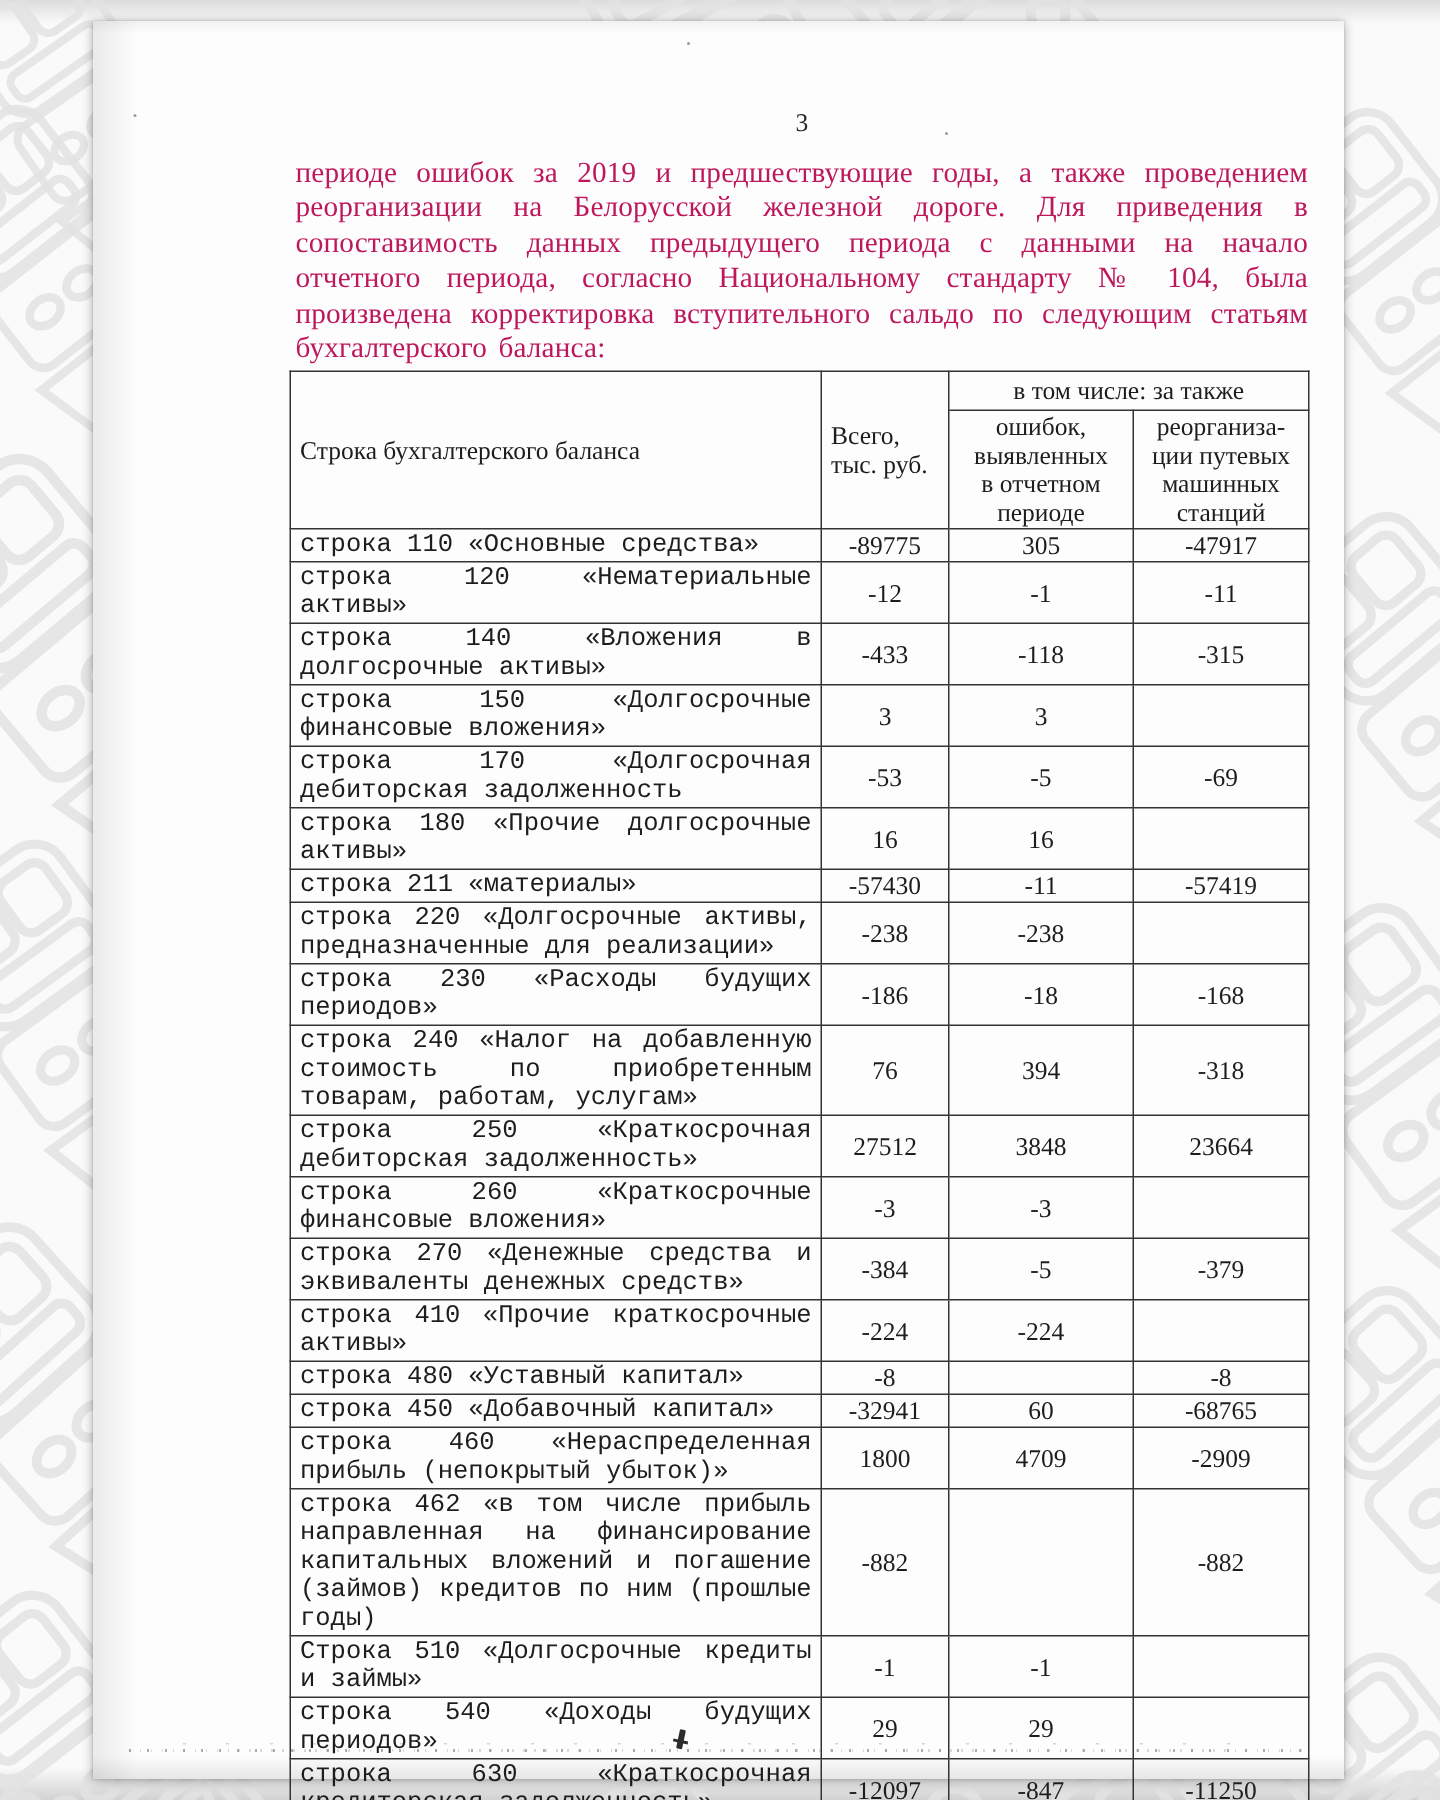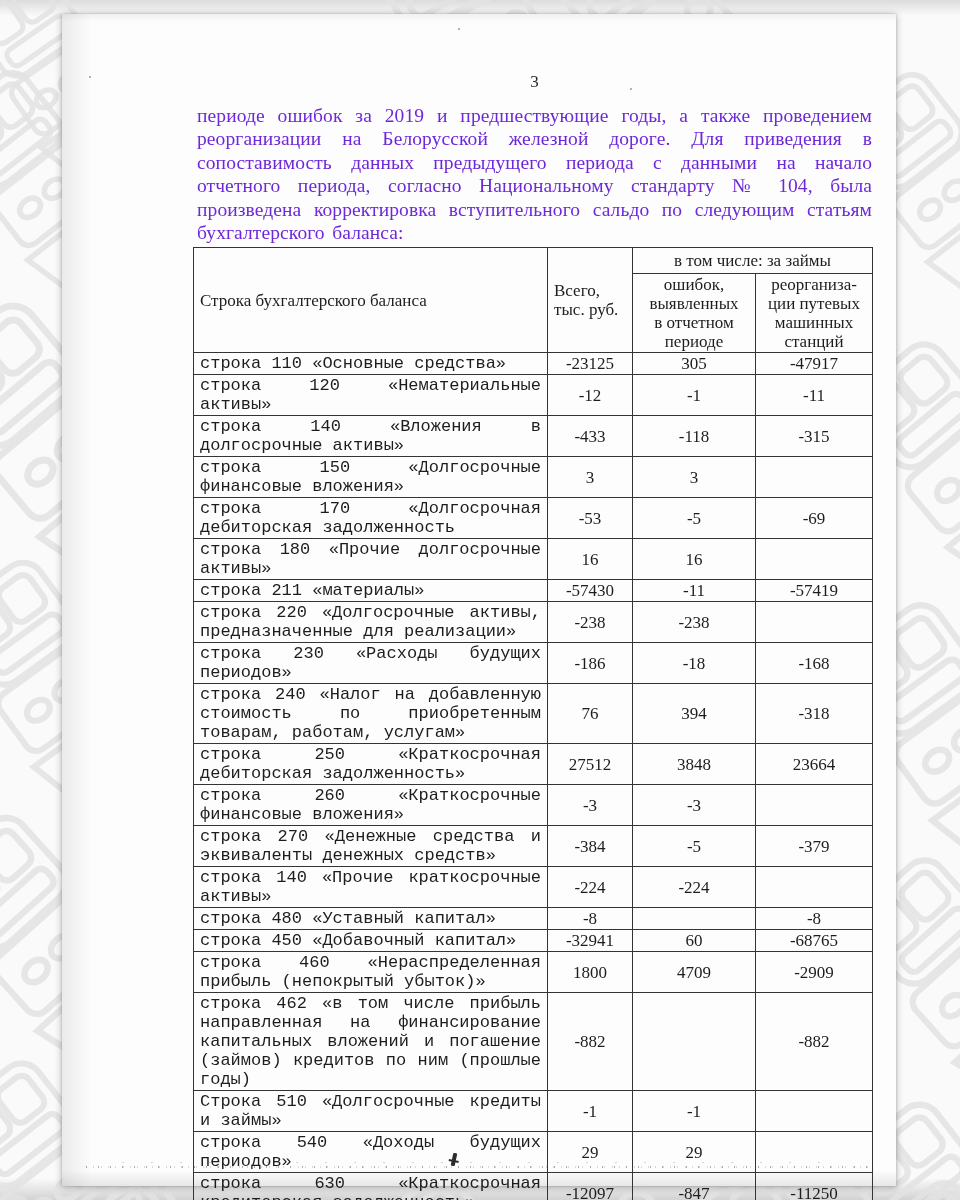--- a/index.html
+++ b/index.html
@@ -29,21 +29,21 @@
     background:linear-gradient(to top,rgba(0,0,0,.09),rgba(0,0,0,0));pointer-events:none;}
   .shade-top{position:absolute;left:0;right:0;top:0;height:8px;
     background:linear-gradient(to bottom,rgba(0,0,0,.05),rgba(0,0,0,0));pointer-events:none;}
   .pageno{
     position:absolute;top:58px;left:135px;width:675px;
     text-align:center;font-size:17px;color:#2a2a2a;
   }
   .para{
     position:absolute;top:90px;left:135px;width:675px;
     font-size:19.5px;line-height:23.4px;text-align:justify;
-    word-spacing:2.6px;letter-spacing:.1px;color:#6d28d9;
+    word-spacing:2.6px;letter-spacing:.1px;color:#be185d;
   }
   
   table.balance{
     position:absolute;top:233px;left:131px;width:679px;
     border-collapse:collapse;table-layout:fixed;
     font-size:17px;line-height:19px;color:#1d1d1d;
   }
   table.balance th,table.balance td{
     border:1.6px solid #343434;padding:1px 6px;vertical-align:middle;
     font-weight:normal;overflow:hidden;
@@ -204,37 +204,37 @@
       <col style="width:354px">
         <col style="width:85px">
         <col style="width:123px">
         <col style="width:117px">
     </colgroup>
     <thead>
       <tr>
         <th class="h-main" rowspan="2">Строка бухгалтерского баланса</th>
         <th class="h-main pre" rowspan="2">Всего,
 тыс. руб.</th>
-        <th class="h-group" colspan="2">в том числе: за займы</th>
+        <th class="h-group" colspan="2">в том числе: за также</th>
       </tr>
       <tr>
         <th class="h-sub pre">ошибок,
 выявленных
 в отчетном
 периоде</th>
         <th class="h-sub pre">реорганиза-
 ции путевых
 машинных
 станций</th>
       </tr>
     </thead>
     <tbody>
         <tr>
     <td class="c-label">строка 110 «Основные средства»</td>
-    <td class="c-num">-23125</td>
+    <td class="c-num">-89775</td>
     <td class="c-num">305</td>
     <td class="c-num">-47917</td>
   </tr>
         <tr>
     <td class="c-label">строка 120 «Нематериальные активы»</td>
     <td class="c-num">-12</td>
     <td class="c-num">-1</td>
     <td class="c-num">-11</td>
   </tr>
         <tr>
@@ -297,21 +297,21 @@
     <td class="c-num">-3</td>
     <td class="c-num"></td>
   </tr>
         <tr>
     <td class="c-label">строка 270 «Денежные средства и эквиваленты денежных средств»</td>
     <td class="c-num">-384</td>
     <td class="c-num">-5</td>
     <td class="c-num">-379</td>
   </tr>
         <tr>
-    <td class="c-label">строка 140 «Прочие краткосрочные активы»</td>
+    <td class="c-label">строка 410 «Прочие краткосрочные активы»</td>
     <td class="c-num">-224</td>
     <td class="c-num">-224</td>
     <td class="c-num"></td>
   </tr>
         <tr>
     <td class="c-label">строка 480 «Уставный капитал»</td>
     <td class="c-num">-8</td>
     <td class="c-num"></td>
     <td class="c-num">-8</td>
   </tr>

